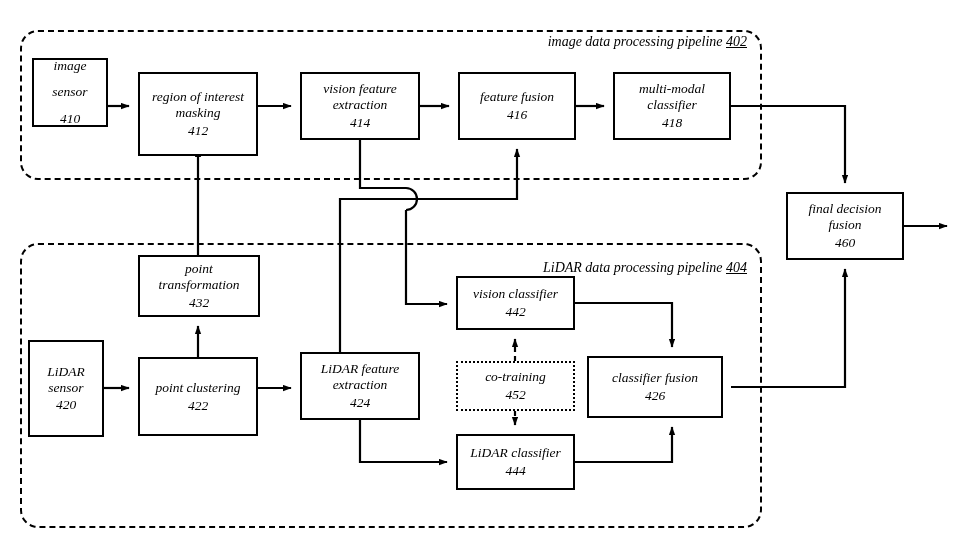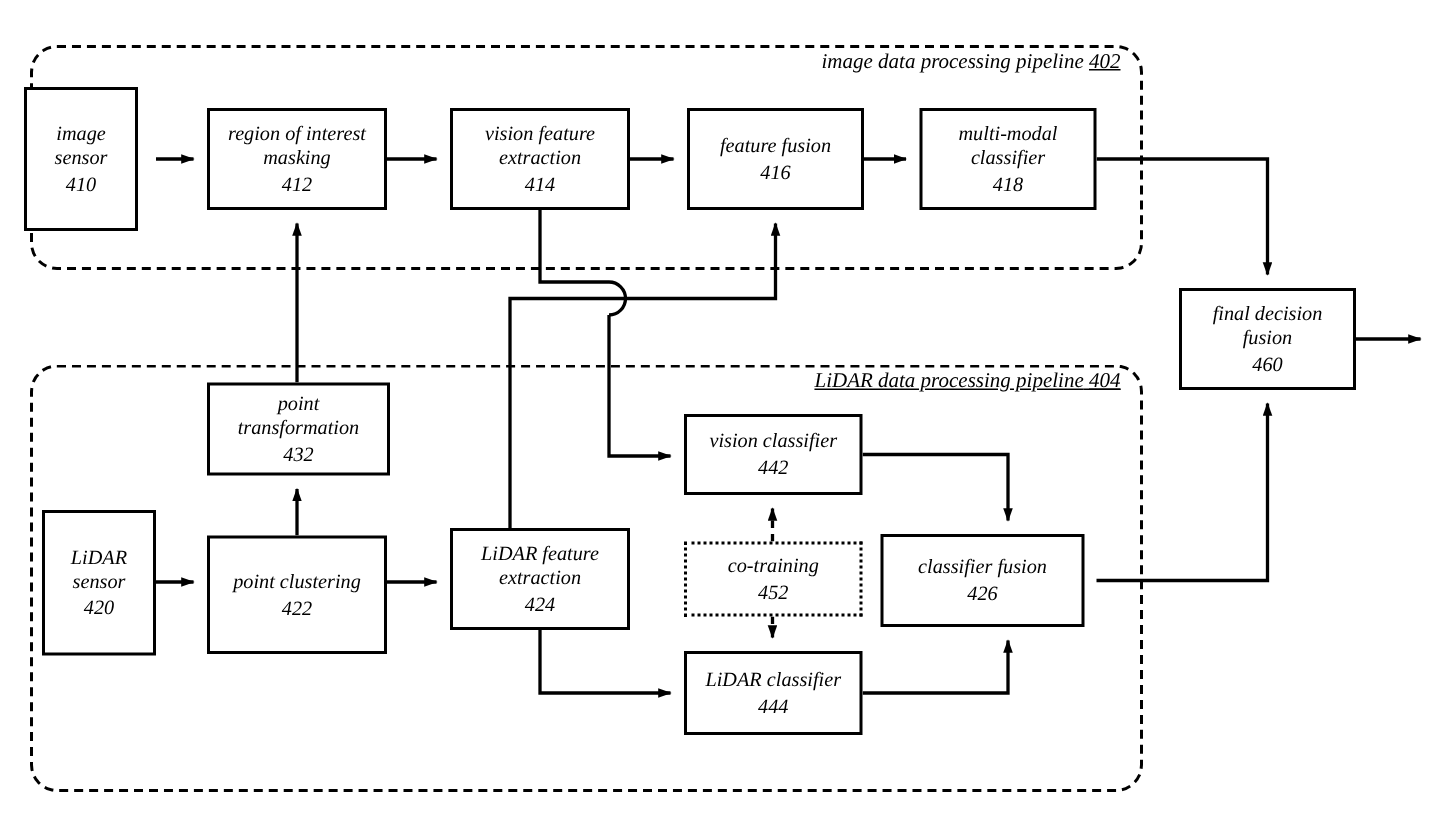--- a/index.html
+++ b/index.html
@@ -28,21 +28,21 @@
 
 <div id="canvas">
 
   <div class="group" id="grp-image" style="left: 20px; top: 30px; width: 742px; height: 150px;"></div>
   <div class="group-label" id="lbl-image" style="left: 750px; top: 34px; transform: translateX(-100%);">
     <span class="txt">image data processing pipeline</span>
     <span class="ref">402</span>
   </div>
 
   <div class="group" id="grp-lidar" style="left: 20px; top: 243px; width: 742px; height: 285px;"></div>
-  <div class="group-label" id="lbl-lidar" style="left: 750px; top: 247px; transform: translateX(-100%); text-decoration: underline;">
+  <div class="group-label" id="lbl-lidar" style="left: 750px; top: 260px; transform: translateX(-100%);">
     <span class="txt">LiDAR data processing pipeline</span>
     <span class="ref">404</span>
   </div>
 
   <svg id="wires" viewBox="0 0 960 548" xmlns="http://www.w3.org/2000/svg">
     <defs>
       <marker id="ah" markerWidth="9" markerHeight="9" refX="8.2" refY="3.2" orient="auto" markerUnits="userSpaceOnUse">
         <path d="M0,0 L9,3.2 L0,6.4 z" fill="#000"></path>
       </marker>
       <marker id="ahd" markerWidth="9" markerHeight="9" refX="8.2" refY="3.2" orient="auto" markerUnits="userSpaceOnUse">
@@ -85,27 +85,27 @@
 
       <path d="M575,462 L672,462 L672,427" marker-end="url(#ah)"></path>
 
       <path d="M731,387 L845,387 L845,269" marker-end="url(#ah)"></path>
 
       <path stroke-dasharray="5,4" d="M515,361 L515,339" marker-end="url(#ahd)"></path>
       <path stroke-dasharray="5,4" d="M515,411 L515,425" marker-end="url(#ahd)"></path>
     </g>
   </svg>
 
-  <div class="node" id="n-image-sensor" style="left: 16px; top: 58px; width: 76px; height: 96px;">
+  <div class="node" id="n-image-sensor" style="left: 32px; top: 58px; width: 76px; height: 69px; gap: 10px;">
     <span class="ln">image</span>
     <span class="ln">sensor</span>
     <span class="ref">410</span>
   </div>
 
-  <div class="node" id="n-roi-masking" style="left: 138px; top: 72px; width: 120px; height: 68px;">
+  <div class="node" id="n-roi-masking" style="left: 138px; top: 72px; width: 120px; height: 84px;">
     <span class="ln">region of interest</span>
     <span class="ln">masking</span>
     <span class="ref">412</span>
   </div>
 
   <div class="node" id="n-vision-feature" style="left: 300px; top: 72px; width: 120px; height: 68px;">
     <span class="ln">vision feature</span>
     <span class="ln">extraction</span>
     <span class="ref">414</span>
   </div>

